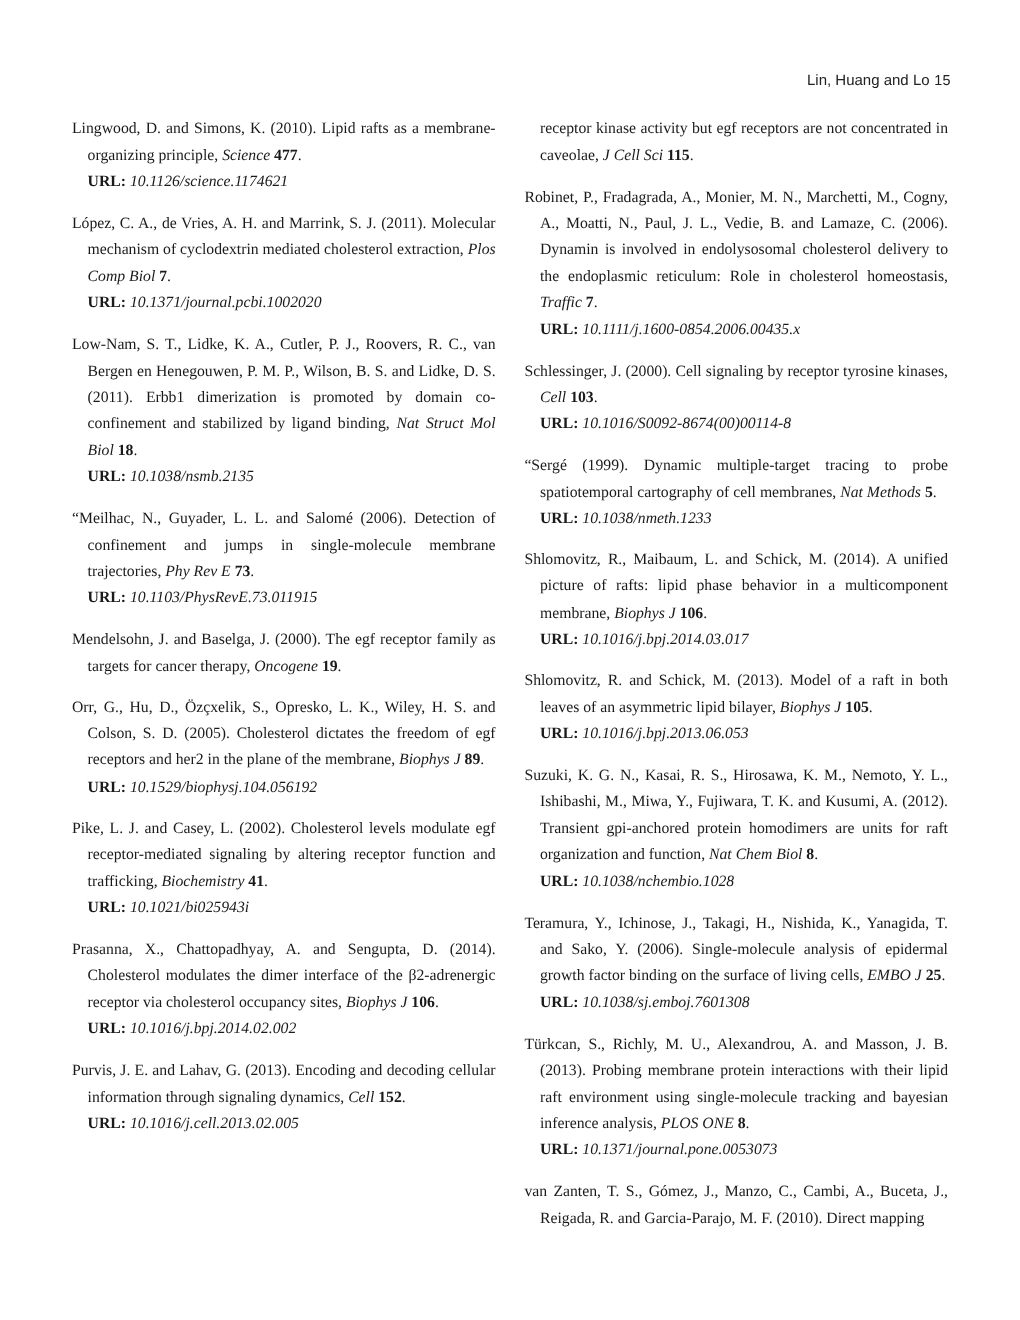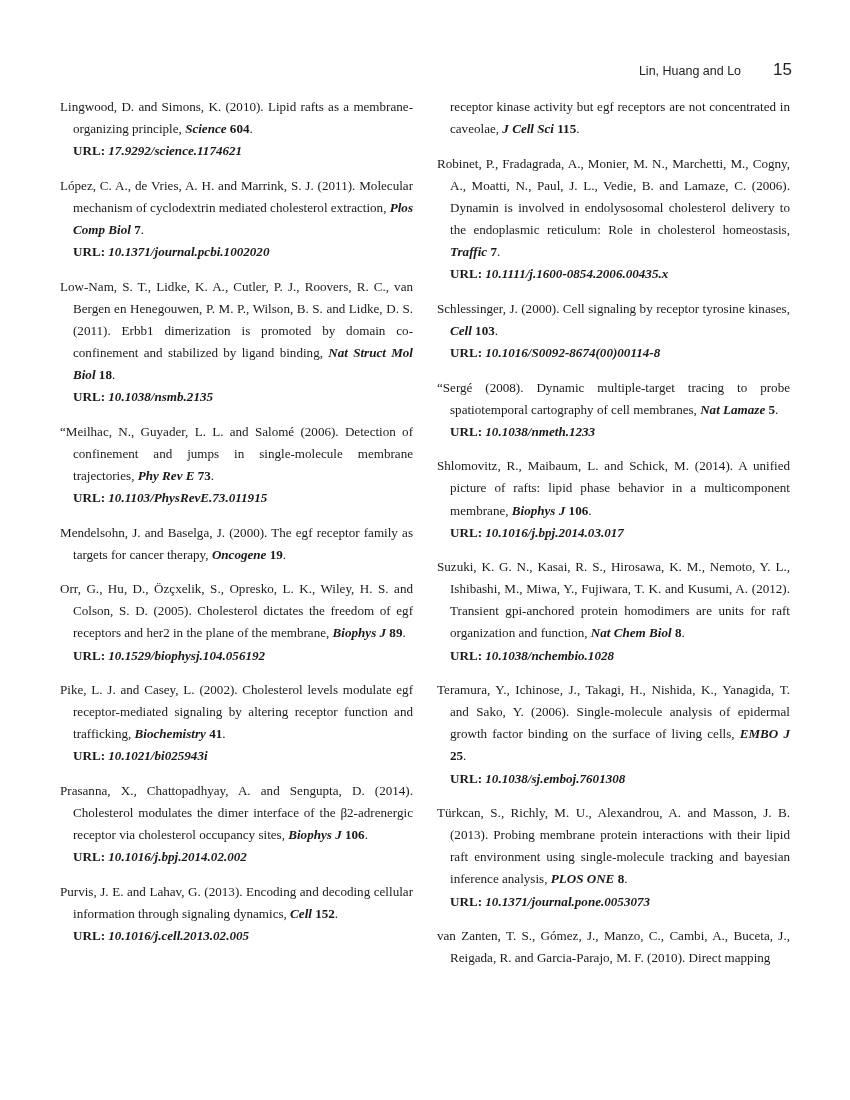--- a/index.html
+++ b/index.html
@@ -5,60 +5,61 @@
   html, body { margin: 0; padding: 0; background: #ffffff; }
   body {
     width: 850px; height: 1100px; position: relative; overflow: hidden;
     font-family: "Liberation Serif", "DejaVu Serif", serif;
     color: #1a1a1a;
   }
   .running-head {
     position: absolute; top: 60px; right: 58px;
     font-family: "Liberation Sans", "DejaVu Sans", sans-serif;
     font-size: 12.5px; color: #222;
-    display: flex; align-items: baseline; gap: 32px;
+    display: flex; align-items: baseline; gap: 4px;
   }
-  .running-head .page-num { font-size: 17px; }
+  .running-head .page-num { font-size: 12px; }
   .column {
     position: absolute; top: 96px; width: 353px;
     font-size: 13.1px; line-height: 22.1px;
   }
   .col-left { left: 60px; }
   .col-right { left: 437px; }
   .ref {
     padding-left: 13px; text-indent: -13px;
     text-align: justify; margin: 0 0 12.5px 0;
   }
   .ref.continuation { text-indent: 0; }
-  .ref .journal, .ref .url-val { font-style: italic; font-weight: bold; }
+  .ref .journal, .ref .url-val { font-style: italic; }
   .ref .vol, .ref .url-label { font-weight: bold; }
   .ref .url-line { display: block; text-indent: 0; text-align: left; }
 </style>
 </head>
 <body>
 
 <div class="running-head">
   <span>Lin, Huang and Lo</span>
   <span class="page-num">15</span>
 </div>
 
 <div class="column col-left" id="col-left">
-    <p class="ref"><span class="ref-text">Lingwood, D. and Simons, K. (2010).  Lipid rafts as a membrane-organizing principle, </span><span class="journal">Science</span><span class="sp"> </span><span class="vol">604</span><span class="dot">.</span><span class="url-line"><span class="url-label">URL:</span> <span class="url-val">17.9292/science.1174621</span></span></p>
+    <p class="ref"><span class="ref-text">Lingwood, D. and Simons, K. (2010).  Lipid rafts as a membrane-organizing principle, </span><span class="journal">Science</span><span class="sp"> </span><span class="vol">477</span><span class="dot">.</span><span class="url-line"><span class="url-label">URL:</span> <span class="url-val">10.1126/science.1174621</span></span></p>
     <p class="ref"><span class="ref-text">López, C. A., de Vries, A. H. and Marrink, S. J. (2011). Molecular mechanism of cyclodextrin mediated cholesterol extraction, </span><span class="journal">Plos Comp Biol</span><span class="sp"> </span><span class="vol">7</span><span class="dot">.</span><span class="url-line"><span class="url-label">URL:</span> <span class="url-val">10.1371/journal.pcbi.1002020</span></span></p>
     <p class="ref"><span class="ref-text">Low-Nam, S. T., Lidke, K. A., Cutler, P. J., Roovers, R. C., van Bergen en Henegouwen, P. M. P., Wilson, B. S. and Lidke, D. S. (2011). Erbb1 dimerization is promoted by domain co-confinement and stabilized by ligand binding, </span><span class="journal">Nat Struct Mol Biol</span><span class="sp"> </span><span class="vol">18</span><span class="dot">.</span><span class="url-line"><span class="url-label">URL:</span> <span class="url-val">10.1038/nsmb.2135</span></span></p>
     <p class="ref"><span class="ref-text">“Meilhac, N., Guyader, L. L. and Salomé (2006). Detection of confinement and jumps in single-molecule membrane trajectories, </span><span class="journal">Phy Rev E</span><span class="sp"> </span><span class="vol">73</span><span class="dot">.</span><span class="url-line"><span class="url-label">URL:</span> <span class="url-val">10.1103/PhysRevE.73.011915</span></span></p>
     <p class="ref"><span class="ref-text">Mendelsohn, J. and Baselga, J. (2000). The egf receptor family as targets for cancer therapy, </span><span class="journal">Oncogene</span><span class="sp"> </span><span class="vol">19</span><span class="dot">.</span></p>
     <p class="ref"><span class="ref-text">Orr, G., Hu, D., Özçxelik, S., Opresko, L. K., Wiley, H. S. and Colson, S. D. (2005). Cholesterol dictates the freedom of egf receptors and her2 in the plane of the membrane, </span><span class="journal">Biophys J</span><span class="sp"> </span><span class="vol">89</span><span class="dot">.</span><span class="url-line"><span class="url-label">URL:</span> <span class="url-val">10.1529/biophysj.104.056192</span></span></p>
     <p class="ref"><span class="ref-text">Pike, L. J. and Casey, L. (2002). Cholesterol levels modulate egf receptor-mediated signaling by altering receptor function and trafficking, </span><span class="journal">Biochemistry</span><span class="sp"> </span><span class="vol">41</span><span class="dot">.</span><span class="url-line"><span class="url-label">URL:</span> <span class="url-val">10.1021/bi025943i</span></span></p>
     <p class="ref"><span class="ref-text">Prasanna, X., Chattopadhyay, A. and Sengupta, D. (2014). Cholesterol modulates the dimer interface of the β2-adrenergic receptor via cholesterol occupancy sites, </span><span class="journal">Biophys J</span><span class="sp"> </span><span class="vol">106</span><span class="dot">.</span><span class="url-line"><span class="url-label">URL:</span> <span class="url-val">10.1016/j.bpj.2014.02.002</span></span></p>
     <p class="ref"><span class="ref-text">Purvis, J. E. and Lahav, G. (2013). Encoding and decoding cellular information through signaling dynamics, </span><span class="journal">Cell</span><span class="sp"> </span><span class="vol">152</span><span class="dot">.</span><span class="url-line"><span class="url-label">URL:</span> <span class="url-val">10.1016/j.cell.2013.02.005</span></span></p>
   </div>
 <div class="column col-right" id="col-right">
     <p class="ref continuation"><span class="ref-text">receptor kinase activity but egf receptors are not concentrated in caveolae, </span><span class="journal">J Cell Sci</span><span class="sp"> </span><span class="vol">115</span><span class="dot">.</span></p>
     <p class="ref"><span class="ref-text">Robinet, P., Fradagrada, A., Monier, M. N., Marchetti, M., Cogny, A., Moatti, N., Paul, J. L., Vedie, B. and Lamaze, C. (2006).  Dynamin is involved in endolysosomal cholesterol delivery to the endoplasmic reticulum: Role in cholesterol homeostasis, </span><span class="journal">Traffic</span><span class="sp"> </span><span class="vol">7</span><span class="dot">.</span><span class="url-line"><span class="url-label">URL:</span> <span class="url-val">10.1111/j.1600-0854.2006.00435.x</span></span></p>
     <p class="ref"><span class="ref-text">Schlessinger, J. (2000).  Cell signaling by receptor tyrosine kinases, </span><span class="journal">Cell</span><span class="sp"> </span><span class="vol">103</span><span class="dot">.</span><span class="url-line"><span class="url-label">URL:</span> <span class="url-val">10.1016/S0092-8674(00)00114-8</span></span></p>
-    <p class="ref"><span class="ref-text">“Sergé (2008).  Dynamic multiple-target tracing to probe spatiotemporal cartography of cell membranes, </span><span class="journal">Nat Lamaze</span><span class="sp"> </span><span class="vol">5</span><span class="dot">.</span><span class="url-line"><span class="url-label">URL:</span> <span class="url-val">10.1038/nmeth.1233</span></span></p>
+    <p class="ref"><span class="ref-text">“Sergé (1999).  Dynamic multiple-target tracing to probe spatiotemporal cartography of cell membranes, </span><span class="journal">Nat Methods</span><span class="sp"> </span><span class="vol">5</span><span class="dot">.</span><span class="url-line"><span class="url-label">URL:</span> <span class="url-val">10.1038/nmeth.1233</span></span></p>
     <p class="ref"><span class="ref-text">Shlomovitz, R., Maibaum, L. and Schick, M. (2014).  A unified picture of rafts: lipid phase behavior in a multicomponent membrane, </span><span class="journal">Biophys J</span><span class="sp"> </span><span class="vol">106</span><span class="dot">.</span><span class="url-line"><span class="url-label">URL:</span> <span class="url-val">10.1016/j.bpj.2014.03.017</span></span></p>
+    <p class="ref"><span class="ref-text">Shlomovitz, R. and Schick, M. (2013).  Model of a raft in both leaves of an asymmetric lipid bilayer, </span><span class="journal">Biophys J</span><span class="sp"> </span><span class="vol">105</span><span class="dot">.</span><span class="url-line"><span class="url-label">URL:</span> <span class="url-val">10.1016/j.bpj.2013.06.053</span></span></p>
     <p class="ref"><span class="ref-text">Suzuki, K. G. N., Kasai, R. S., Hirosawa, K. M., Nemoto, Y. L., Ishibashi, M., Miwa, Y., Fujiwara, T. K. and Kusumi, A. (2012). Transient gpi-anchored protein homodimers are units for raft organization and function, </span><span class="journal">Nat Chem Biol</span><span class="sp"> </span><span class="vol">8</span><span class="dot">.</span><span class="url-line"><span class="url-label">URL:</span> <span class="url-val">10.1038/nchembio.1028</span></span></p>
     <p class="ref"><span class="ref-text">Teramura, Y., Ichinose, J., Takagi, H., Nishida, K., Yanagida, T. and Sako, Y. (2006).  Single-molecule analysis of epidermal growth factor binding on the surface of living cells, </span><span class="journal">EMBO J</span><span class="sp"> </span><span class="vol">25</span><span class="dot">.</span><span class="url-line"><span class="url-label">URL:</span> <span class="url-val">10.1038/sj.emboj.7601308</span></span></p>
     <p class="ref"><span class="ref-text">Türkcan, S., Richly, M. U., Alexandrou, A. and Masson, J. B. (2013).  Probing membrane protein interactions with their lipid raft environment using single-molecule tracking and bayesian inference analysis, </span><span class="journal">PLOS ONE</span><span class="sp"> </span><span class="vol">8</span><span class="dot">.</span><span class="url-line"><span class="url-label">URL:</span> <span class="url-val">10.1371/journal.pone.0053073</span></span></p>
     <p class="ref"><span class="ref-text">van Zanten, T. S., Gómez, J., Manzo, C., Cambi, A., Buceta, J., Reigada, R. and Garcia-Parajo, M. F. (2010). Direct mapping</span></p>
   </div>
 
 </body></html>

